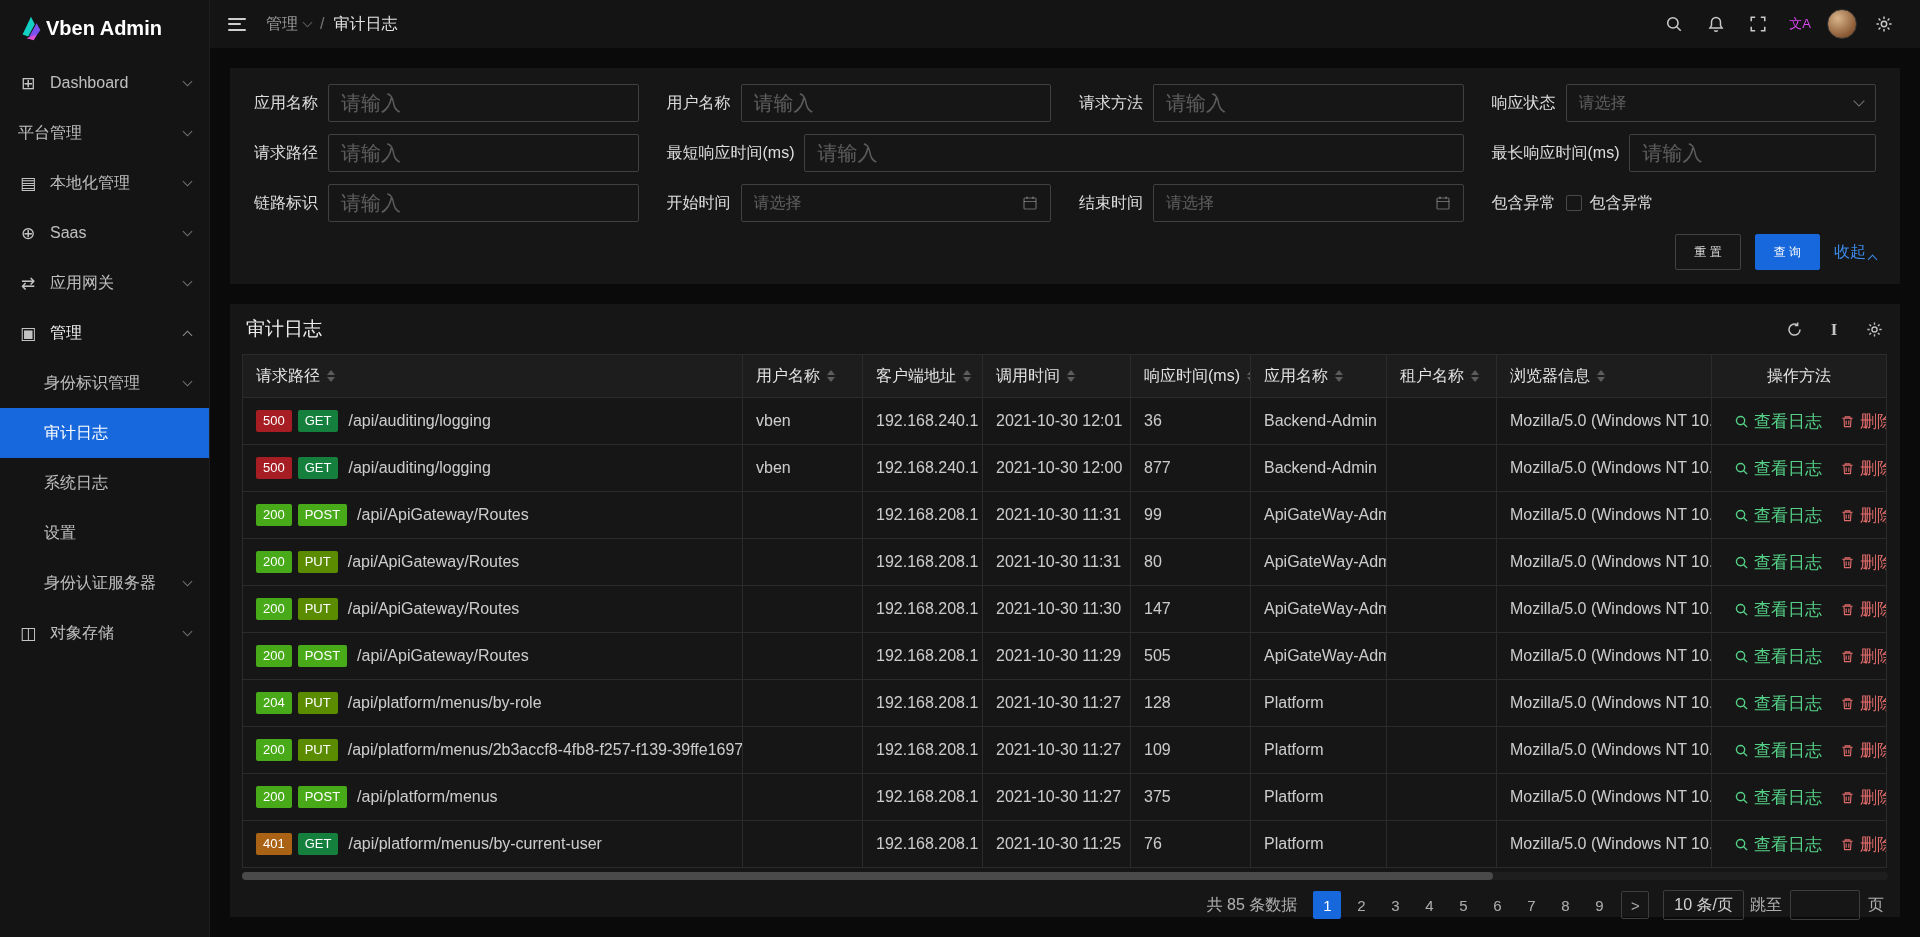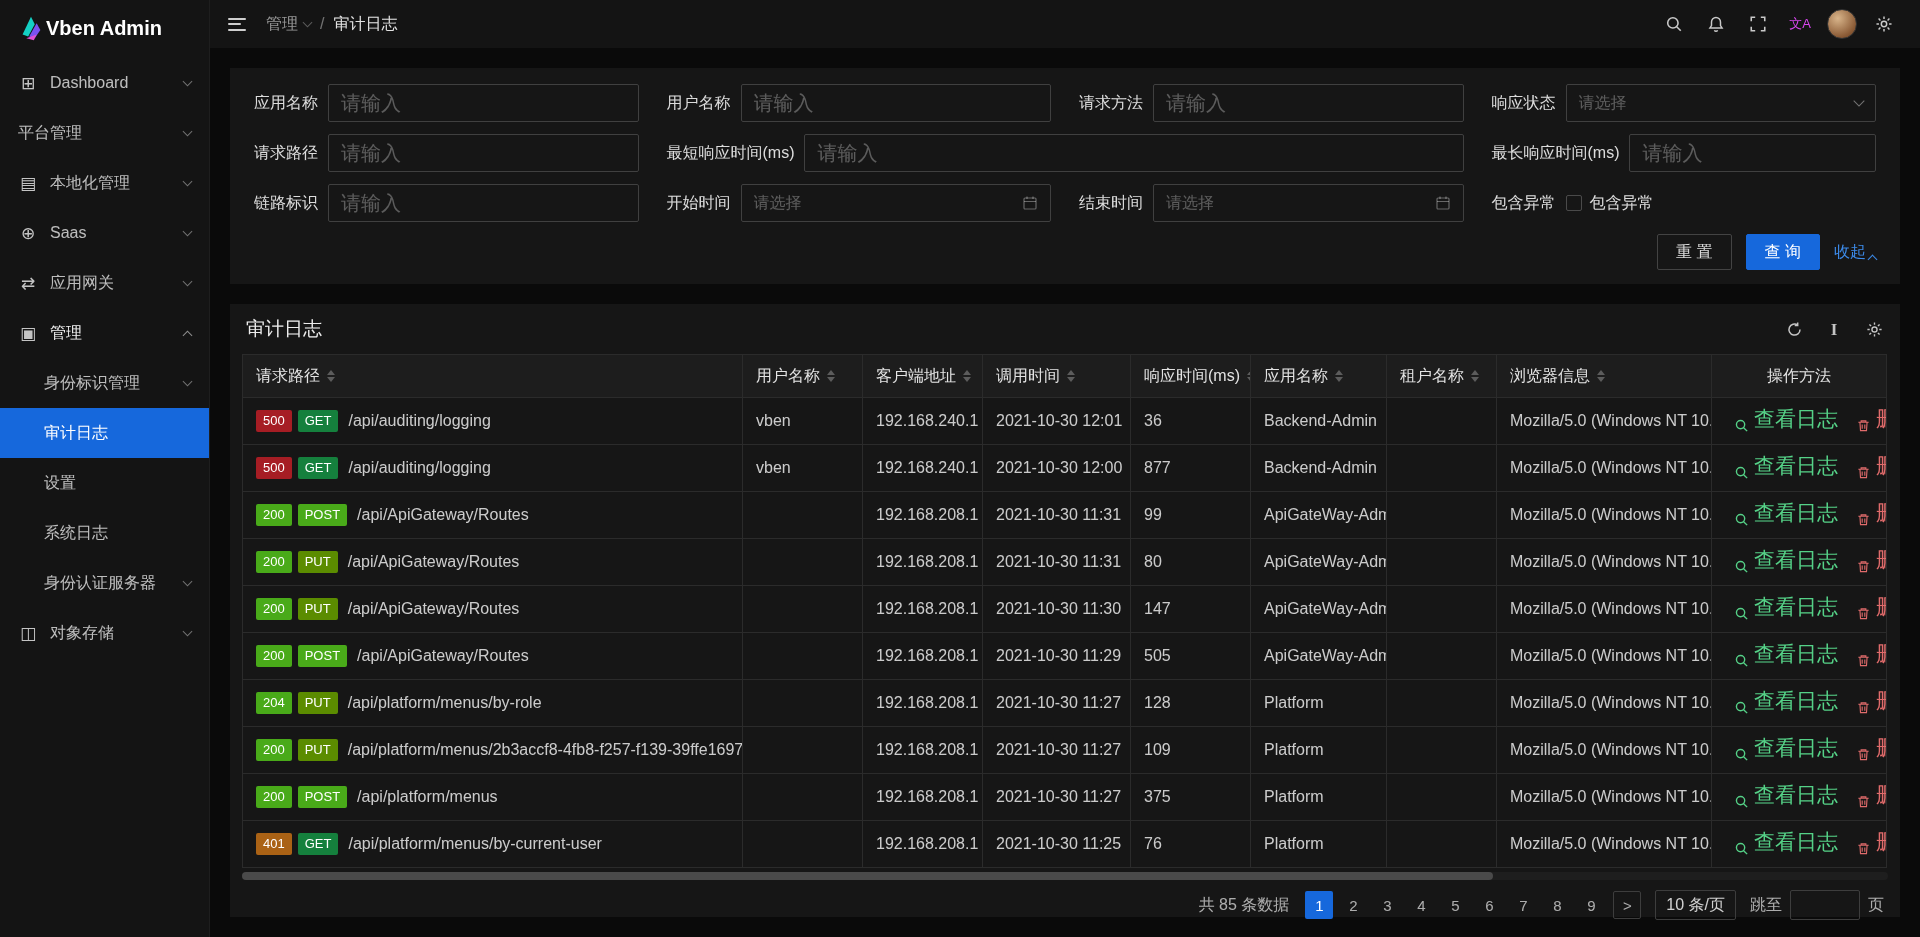--- a/index.html
+++ b/index.html
@@ -52,21 +52,21 @@
   .f-box{flex:1;display:flex;align-items:center;height:38px;border:1px solid #404040;border-radius:2px;padding:0 12px;background:#161616;min-width:0;cursor:text}
   .f-box input{all:unset;flex:1;min-width:0;color:rgba(255,255,255,.85);font-size:20px;height:100%}
   .f-box input::placeholder{color:rgba(255,255,255,.3)}
   .f-placeholder{flex:1;color:rgba(255,255,255,.3);overflow:hidden;white-space:nowrap}
   .f-suffix{display:flex;align-items:center;color:rgba(255,255,255,.35);margin-left:8px;flex-shrink:0}
   .f-suffix svg{width:16px;height:16px}
   .sel-caret{width:8px;height:8px;border-right:1.4px solid rgba(255,255,255,.4);border-bottom:1.4px solid rgba(255,255,255,.4);transform:rotate(45deg);margin-top:-4px}
   .checkbox{width:16px;height:16px;border:1px solid #4a4a4a;border-radius:2px;background:transparent;margin-right:8px;cursor:pointer;flex-shrink:0}
   .cb-text{color:rgba(255,255,255,.85)}
   .factions{display:flex;justify-content:flex-end;align-items:center;gap:14px;margin-top:12px}
-  .btn{height:36px;padding:0 18px;border-radius:2px;font-size:16px;display:inline-flex;align-items:center;cursor:pointer;white-space:nowrap}
+  .btn{height:36px;padding:0 18px;border-radius:2px;font-size:12px;display:inline-flex;align-items:center;cursor:pointer;white-space:nowrap}
   .btn.ghost{border:1px solid #434343;color:rgba(255,255,255,.85);background:transparent}
   .btn.primary{background:#1668dc;border:1px solid #1668dc;color:#fff}
   .collapse-link{display:inline-flex;align-items:flex-end;gap:3px;color:#3c8ae8;cursor:pointer}
   .collapse-link .chev{opacity:1;border-color:#3c8ae8}
 
   
   .table-panel{margin-top:20px;flex:1;display:flex;flex-direction:column;min-height:0}
   .tp-head{height:50px;display:flex;align-items:center;padding:0 16px;flex-shrink:0}
   .tp-title{font-size:19px;color:rgba(255,255,255,.92)}
   .tp-tools{margin-left:auto;display:flex;gap:20px;color:#c4c4c4}
@@ -88,35 +88,35 @@
   .sorter .s-down{border-top:5px solid #5c5c5c}
   td.c-ops{text-align:center}
   .tag{display:inline-block;padding:2px 7px;border-radius:2px;font-size:13px;color:#fff;margin-right:6px;line-height:1.35;vertical-align:middle}
   .tag.s500{background:#a61d24}
   .tag.s200,.tag.s204{background:#49aa19}
   .tag.s401{background:#aa6215}
   .tag.mGET{background:#15803d}
   .tag.mPOST{background:#49aa19}
   .tag.mPUT{background:#5b8c00}
   .path{margin-left:4px;vertical-align:middle}
-  .op{display:inline-flex;align-items:flex-end;gap:5px;cursor:pointer;margin:0 9px;font-size:21px}
+  .op{display:inline-flex;align-items:center;gap:5px;cursor:pointer;margin:0 9px;font-size:17px}
   .op svg{width:15px;height:15px}
   .op.view{color:#55d187}
   .op.del{color:#e06b6b}
   .hscroll{height:8px;margin:4px 12px 2px;background:#1e1e1e;border-radius:4px;flex-shrink:0}
   .hthumb{height:100%;width:76%;background:#4a4a4a;border-radius:4px;cursor:pointer}
 
   
   .pager{display:flex;align-items:center;justify-content:flex-end;gap:6px;padding:8px 16px 10px;color:rgba(255,255,255,.65);flex-shrink:0}
   .pg-total{margin-right:10px}
   .pg-btn{min-width:28px;height:28px;display:inline-flex;align-items:center;justify-content:center;border-radius:2px;cursor:pointer;font-size:15px;color:rgba(255,255,255,.65)}
   .pg-btn.active{background:#1668dc;color:#fff}
   .pg-next{border:1px solid #3d3d3d;margin-left:2px}
   .pg-size{height:30px;border:1px solid #3d3d3d;border-radius:2px;display:inline-flex;align-items:center;padding:0 10px;margin-left:8px;cursor:pointer;color:rgba(255,255,255,.8)}
-  .pg-jump{display:inline-flex;align-items:center;gap:8px;margin-left:8px}
+  .pg-jump{display:inline-flex;align-items:center;gap:8px;}
   .pg-jump-input{width:70px;height:30px;border:1px solid #3d3d3d;border-radius:2px;background:transparent;color:rgba(255,255,255,.85);padding:0 8px;font-size:15px;outline:none}
 </style>
 </head>
 <body>
 
 <div class="app">
 
   <aside class="sidebar">
     <div class="logo">
       <svg viewBox="0 0 32 32">
@@ -158,24 +158,24 @@
         </div>
         <div class="menu-sub">
           <div class="menu-item">
             <span class="mi-label">身份标识管理</span>
             <span class="chev"></span>
           </div>
           <div class="menu-item active">
             <span class="mi-label">审计日志</span>
           </div>
           <div class="menu-item">
-            <span class="mi-label">设置</span>
+            <span class="mi-label">系统日志</span>
           </div>
           <div class="menu-item">
-            <span class="mi-label">系统日志</span>
+            <span class="mi-label">设置</span>
           </div>
           <div class="menu-item">
             <span class="mi-label">身份认证服务器</span>
             <span class="chev"></span>
           </div>
         </div>
         <div class="menu-item">
           <span class="mi-icon">◫</span>
           <span class="mi-label">对象存储</span>
           <span class="chev"></span>

